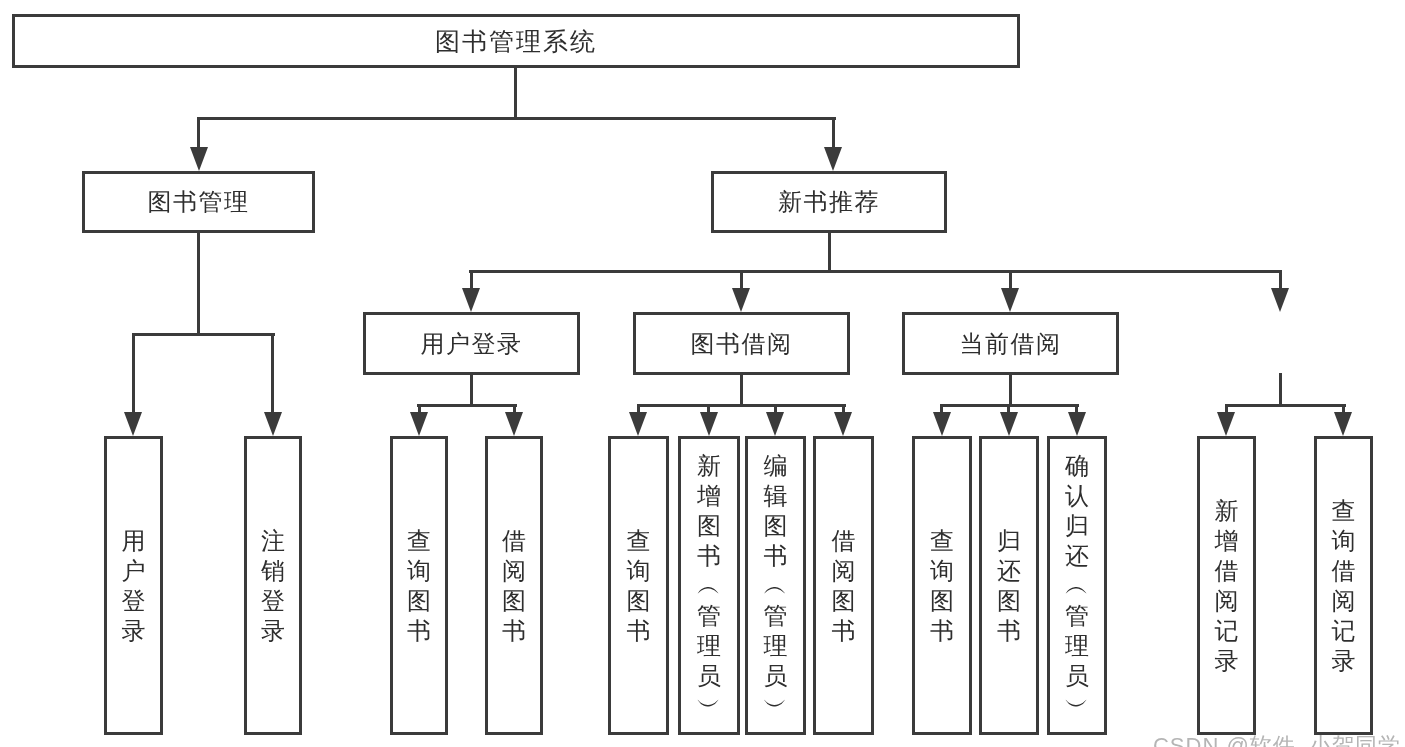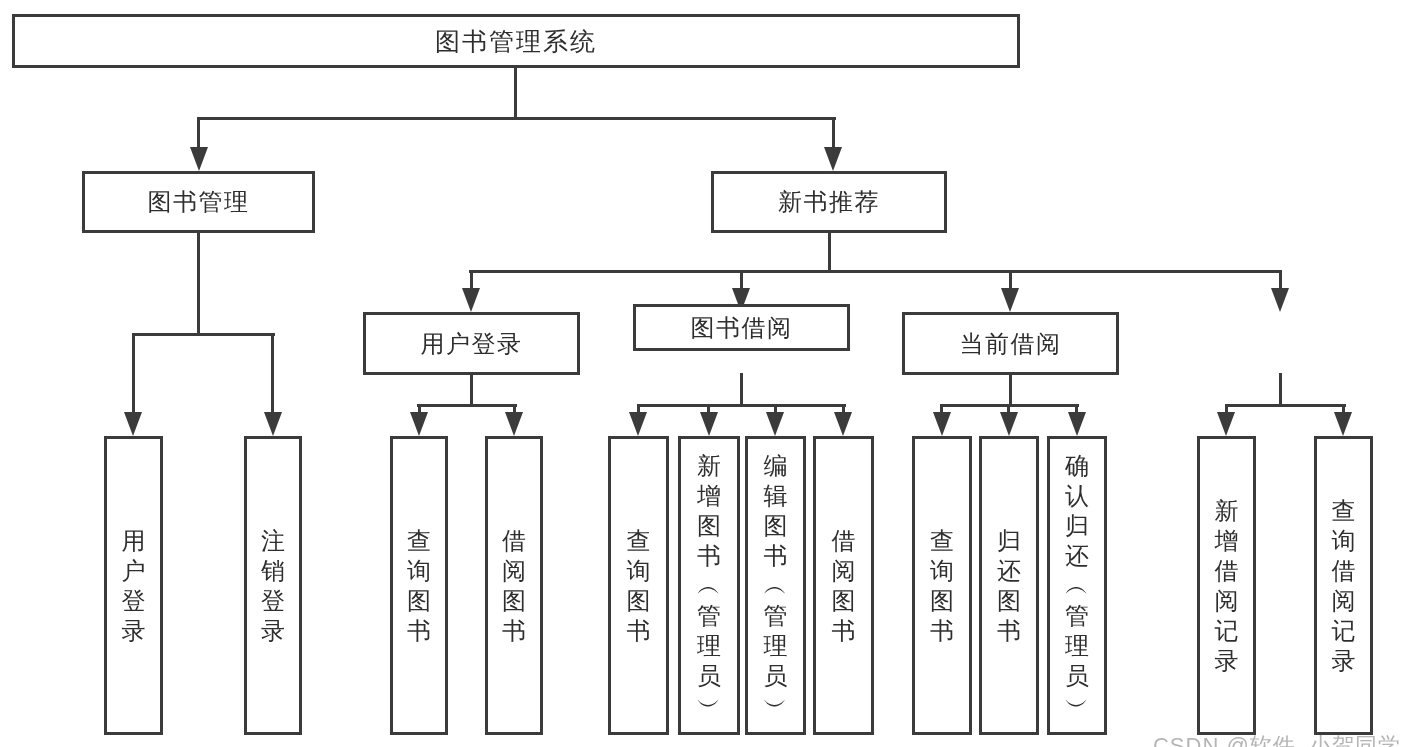--- a/index.html
+++ b/index.html
@@ -125,21 +125,21 @@
   </div>
 
   <div class="box" style="left:711px;top:171px;width:236px;height:62px">
     <span class="hl">新书推荐</span>
   </div>
 
   <div class="box" style="left:363px;top:312px;width:217px;height:63px">
     <span class="hl">用户登录</span>
   </div>
 
-  <div class="box" style="left:633px;top:304px;width:217px;height:47px">
+  <div class="box" style="left:633px;top:312px;width:217px;height:63px">
     <span class="hl">图书借阅</span>
   </div>
 
   <div class="box" style="left:902px;top:312px;width:217px;height:63px">
     <span class="hl">当前借阅</span>
   </div>
 
 
   <div class="box" style="left:104px;top:436px;width:59px;height:299px">
     <span class="vl">

